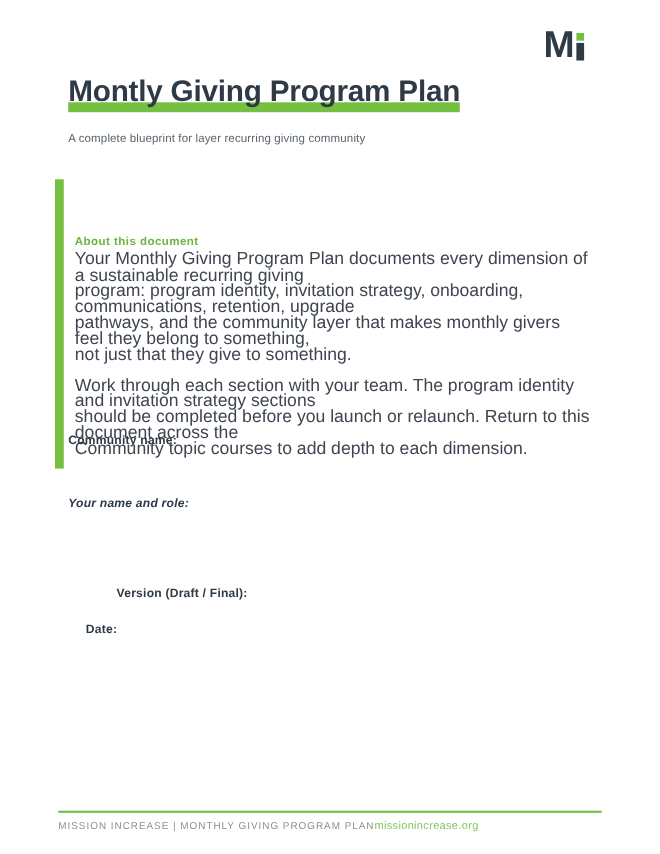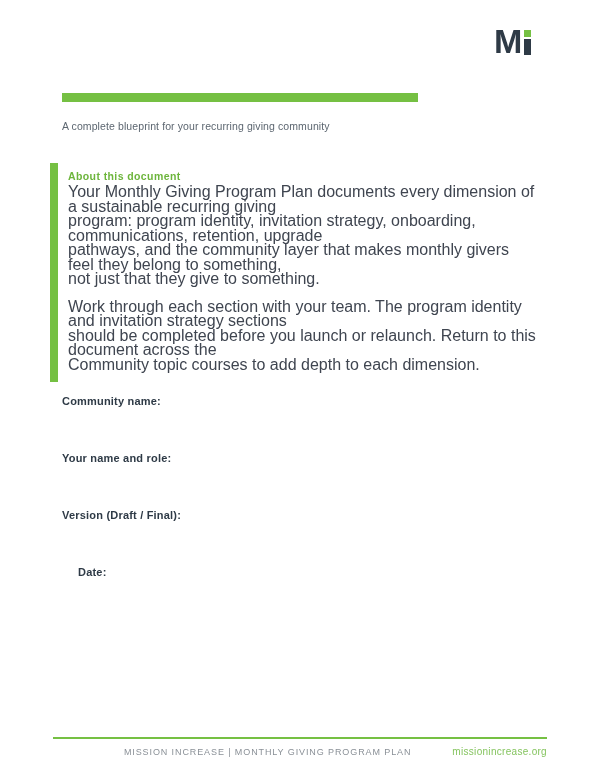--- a/index.html
+++ b/index.html
@@ -38,68 +38,69 @@
     position: absolute; top: 120px; left: 62px; margin: 0;
     font-size: 10.5px; color: #5c6670; letter-spacing: 0.1px;
   }
 
   
   .callout {
     position: absolute; top: 163px; left: 50px;
     width: 488px; display: flex;
   }
   .callout-bar { width: 8px; background: #75c043; flex-shrink: 0; }
-  .callout-content { padding: 7px 0 10px 10px; }
+  .callout-content { padding: 7px 0 10px 10px; margin-top: 44px; }
   .callout-section + .callout-section { margin-top: 13px; }
   .callout-heading {
     margin: 0 0 3px 0; font-size: 10.5px; font-weight: 700;
     color: #6db53c; letter-spacing: 0.4px;
   }
   .callout-body {
     margin: 0; font-size: 16px; line-height: 14.5px;
     color: #3f4550; white-space: pre-line;
   }
 
   
   .field-label {
     position: absolute; left: 62px;
     font-size: 11px; font-weight: 700; color: #2e3a46; letter-spacing: 0.2px;
   }
   .field-0 { top: 395px; }
-  .field-1 { top: 452px; }
-  .field-2 { top: 509px; }
+  .field-1 { top: 452px; font-style: italic; }
+  .field-2 { top: 534px; margin-left: 44px; }
   .field-3 { top: 566px; padding-left: 16px; }
 
   
   .footer-rule {
     position: absolute; top: 737px; left: 53px;
     width: 494px; height: 2px; background: #75c043;
   }
   .footer-row {
     position: absolute; top: 746px; left: 53px; width: 494px;
-    display: flex; justify-content: flex-end; align-items: baseline; gap: 41px;
+    display: flex; justify-content: flex-start; align-items: baseline;
   }
   .footer-left { font-size: 9px; letter-spacing: 0.9px; color: #8a9097; white-space: nowrap; }
   .footer-right { font-size: 10px; letter-spacing: 0.3px; color: #85c45f; text-decoration: none; white-space: nowrap; }
 </style>
 </head>
 <body>
 
 <div class="page">
 
   <div class="logo">
     <span class="logo-m">M</span>
     <span class="logo-i">
       <span class="logo-i-dot"></span>
       <span class="logo-i-stem"></span>
     </span>
   </div>
 
   <div class="title-underline"></div>
-  <p class="subtitle">A complete blueprint for your recurring giving community</p>
+  <h1 class="title">Montly Giving Program Plan</h1>
+  <p class="subtitle">A complete blueprint for layer recurring giving community</p>
 
   <div class="callout">
     <div class="callout-bar"></div>
     <div class="callout-content">
       <div class="callout-section">
         <h2 class="callout-heading">About this document</h2>
         <p class="callout-body">Your Monthly Giving Program Plan documents every dimension of a sustainable recurring giving
 program: program identity, invitation strategy, onboarding, communications, retention, upgrade
 pathways, and the community layer that makes monthly givers feel they belong to something,
 not just that they give to something.</p>

